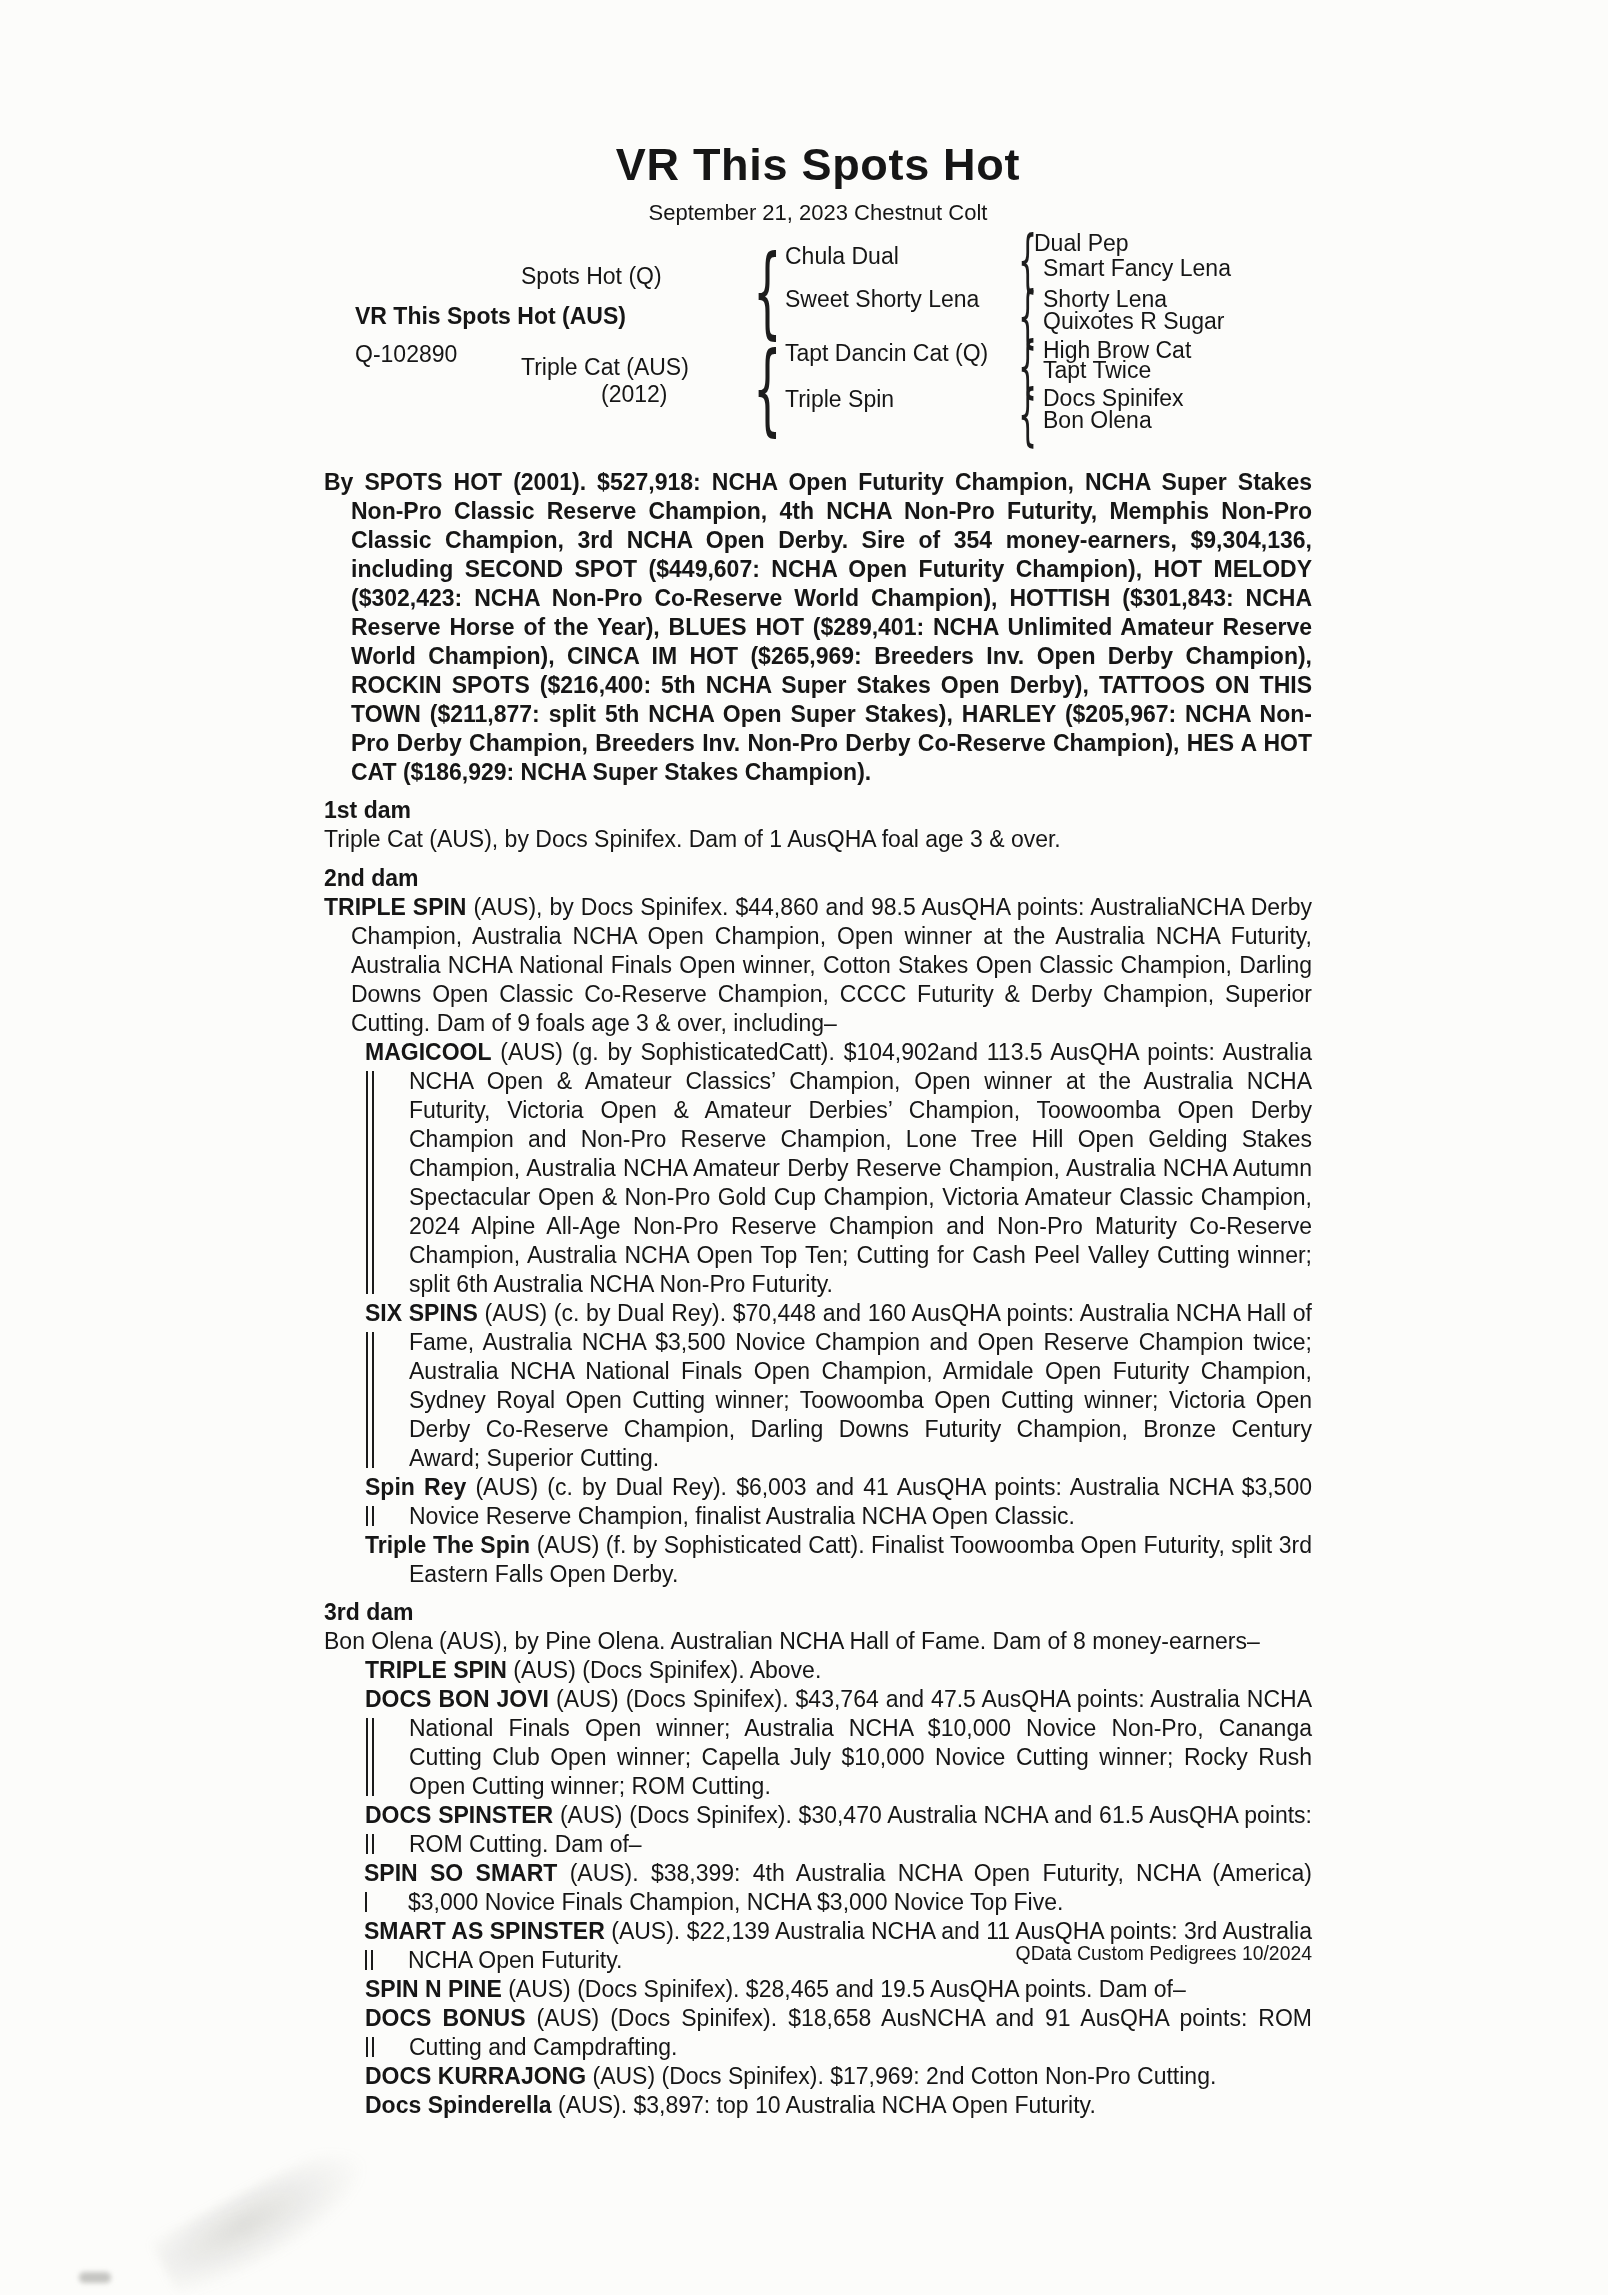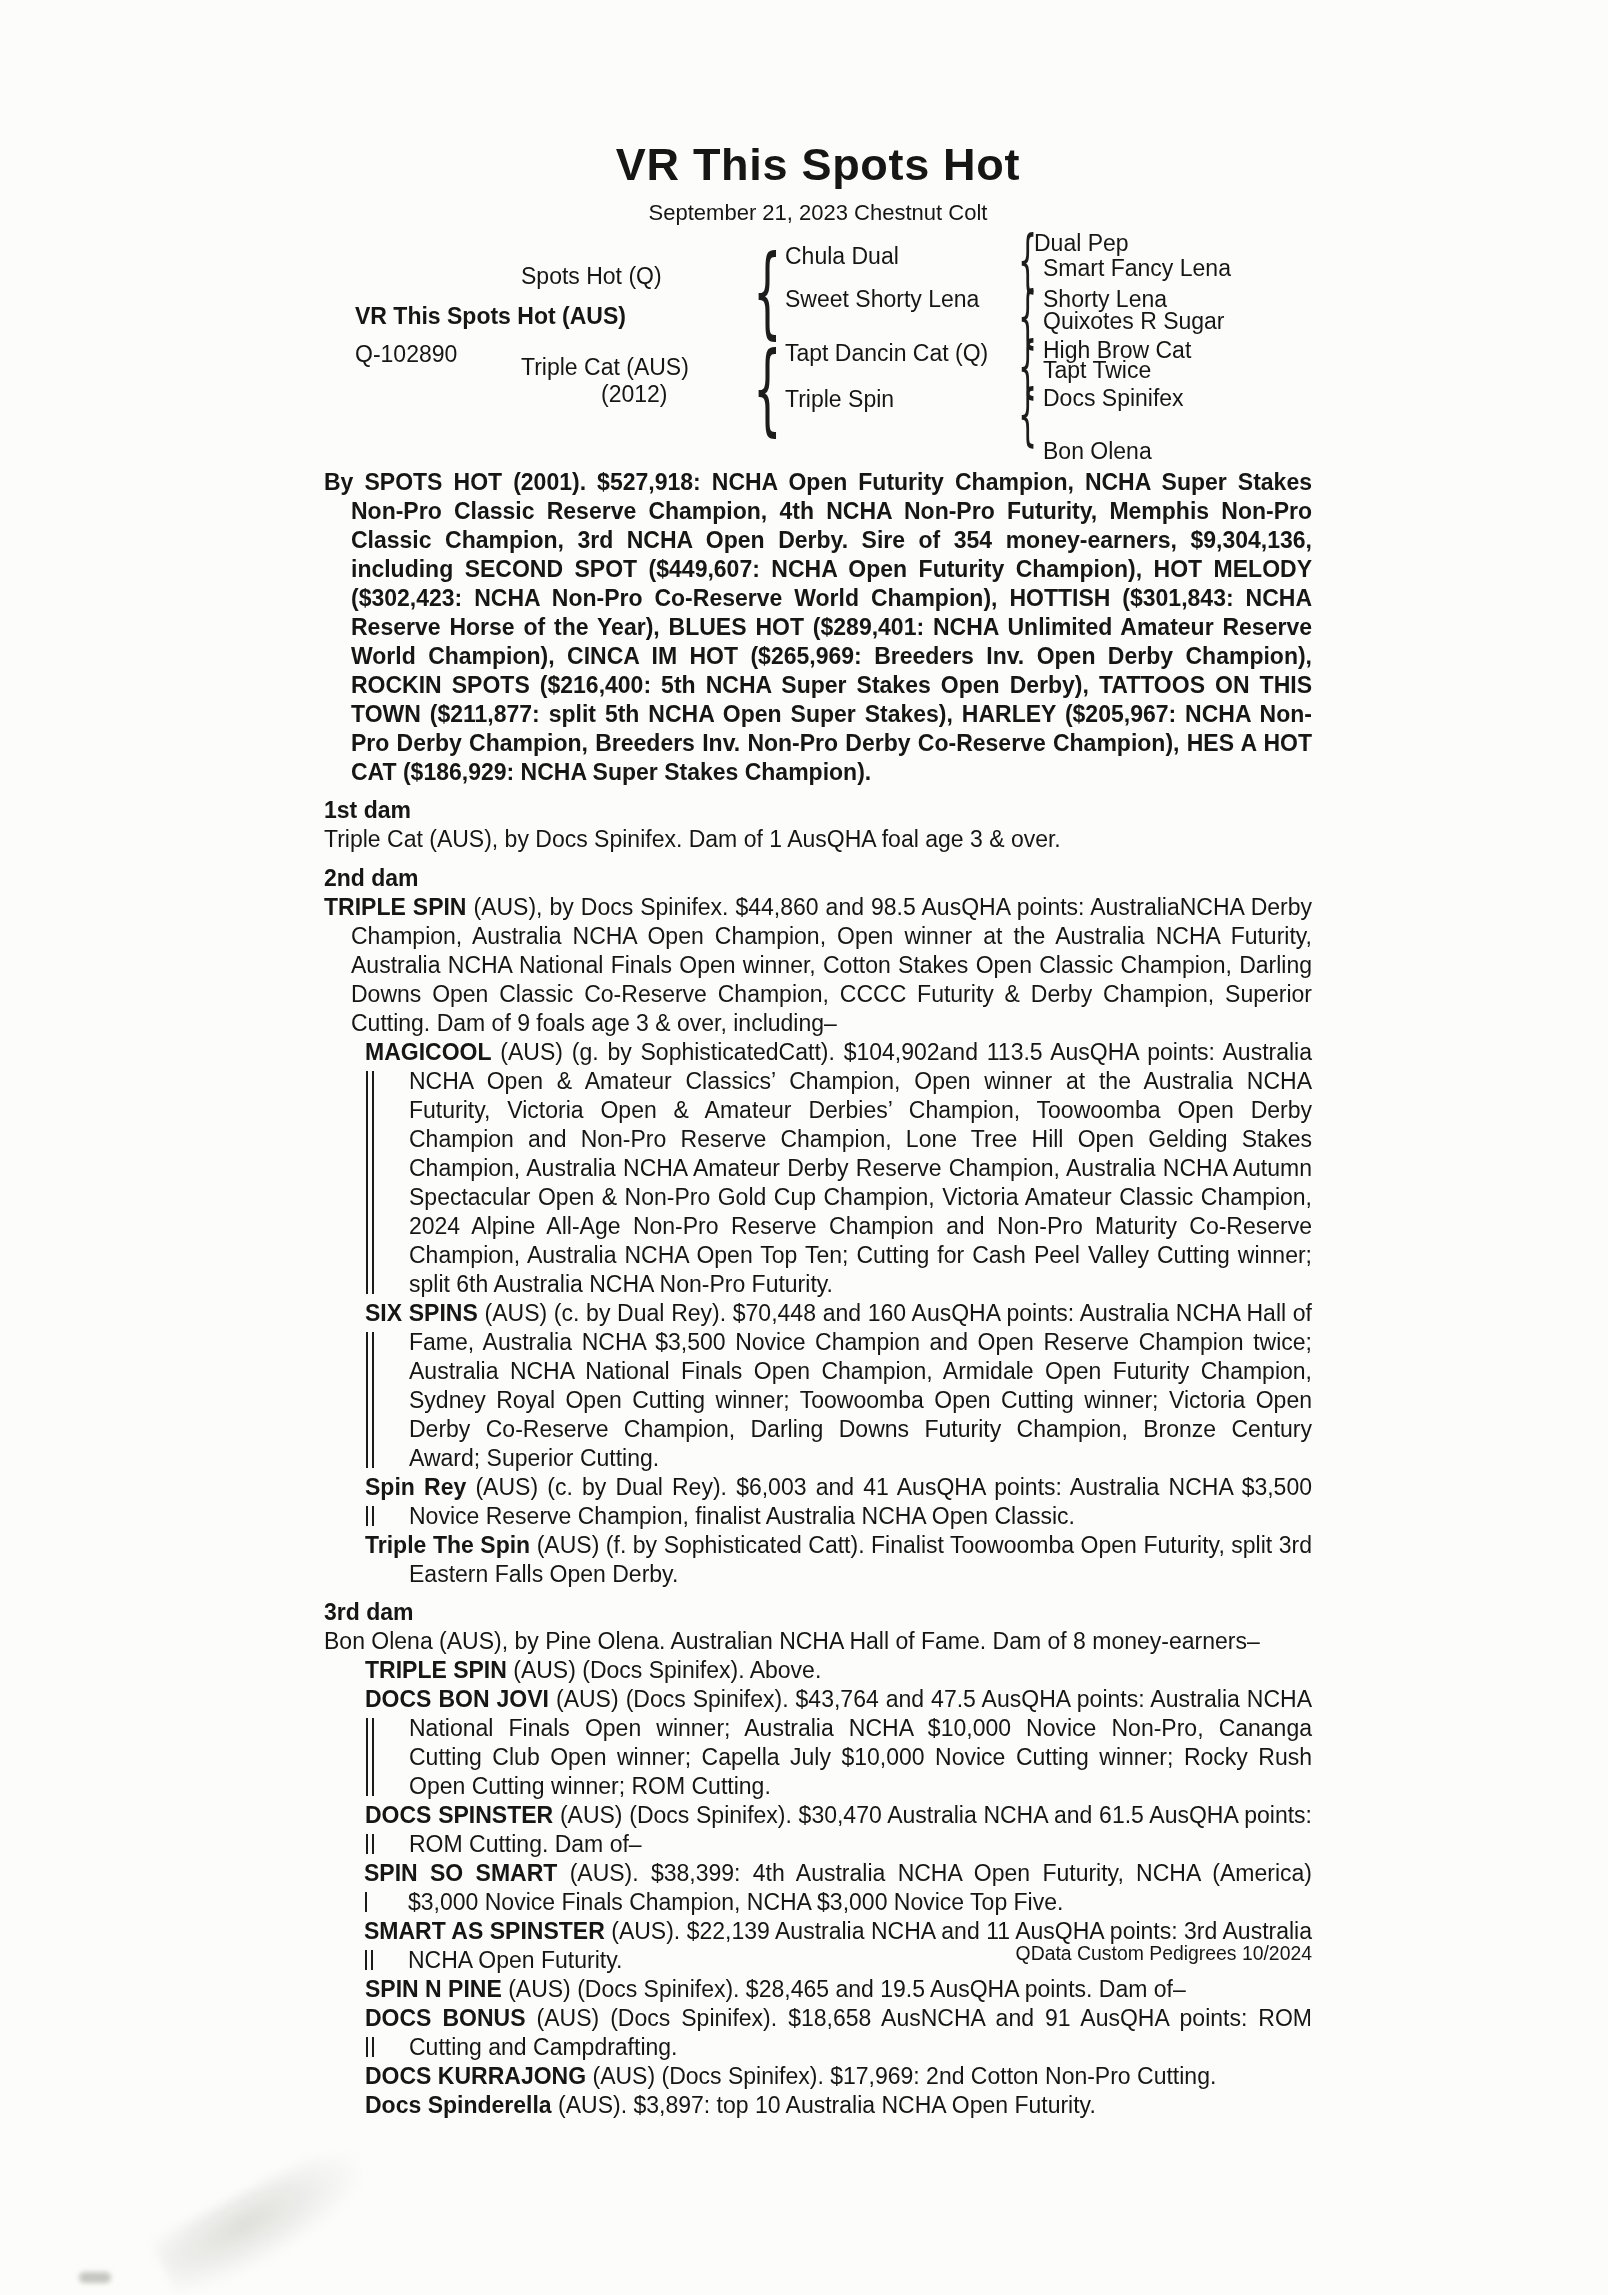--- a/index.html
+++ b/index.html
@@ -84,21 +84,21 @@
     <span class="brace b4" style="left:1018px; top:334px;"></span>
     <span class="brace b4" style="left:1018px; top:382px;"></span>
 
     <div class="node" style="left:1034px; top:231px;">Dual Pep</div>
     <div class="node" style="left:1043px; top:256px;">Smart Fancy Lena</div>
     <div class="node" style="left:1043px; top:287px;">Shorty Lena</div>
     <div class="node" style="left:1043px; top:309px;">Quixotes R Sugar</div>
     <div class="node" style="left:1043px; top:338px;">High Brow Cat</div>
     <div class="node" style="left:1043px; top:358px;">Tapt Twice</div>
     <div class="node" style="left:1043px; top:386px;">Docs Spinifex</div>
-    <div class="node" style="left:1043px; top:408px;margin-top:31px;">Bon Olena</div>
+    <div class="node" style="left:1043px; top:408px;">Bon Olena</div>
   </div>
 
   <div class="bodycol">
 
     <p class="sire-para">By SPOTS HOT (2001). $527,918: NCHA Open Futurity Champion, NCHA Super Stakes Non-Pro Classic Reserve Champion, 4th NCHA Non-Pro Futurity, Memphis Non-Pro Classic Champion, 3rd NCHA Open Derby. Sire of 354 money-earners, $9,304,136, including SECOND SPOT ($449,607: NCHA Open Futurity Champion), HOT MELODY ($302,423: NCHA Non-Pro Co-Reserve World Champion), HOTTISH ($301,843: NCHA Reserve Horse of the Year), BLUES HOT ($289,401: NCHA Unlimited Amateur Reserve World Champion), CINCA IM HOT ($265,969: Breeders Inv. Open Derby Champion), ROCKIN SPOTS ($216,400: 5th NCHA Super Stakes Open Derby), TATTOOS ON THIS TOWN ($211,877: split 5th NCHA Open Super Stakes), HARLEY ($205,967: NCHA Non-Pro Derby Champion, Breeders Inv. Non-Pro Derby Co-Reserve Champion), HES A HOT CAT ($186,929: NCHA Super Stakes Champion).</p>
 
     <p class="dam-heading">1st dam</p>
     <p class="plain-para">Triple Cat (AUS), by Docs Spinifex. Dam of 1 AusQHA foal age 3 &amp; over.</p>
 
     <p class="dam-heading">2nd dam</p>

